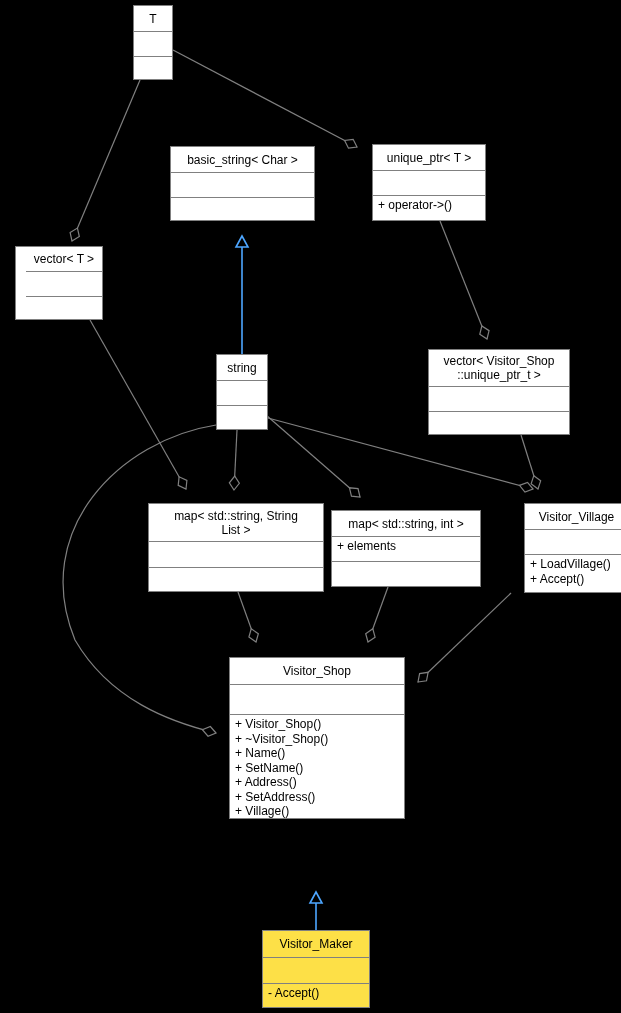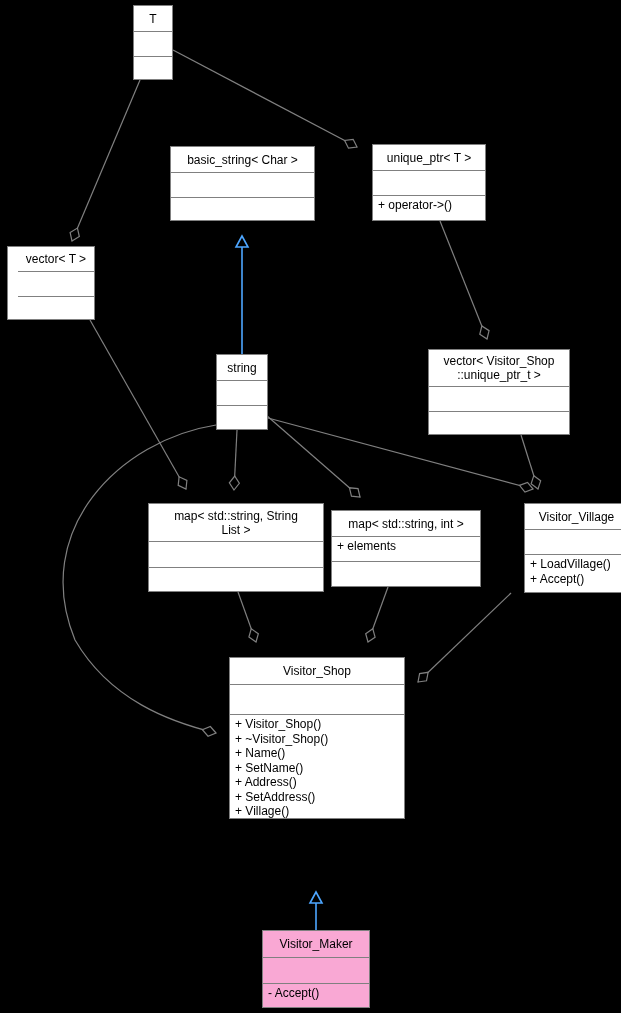--- a/index.html
+++ b/index.html
@@ -25,21 +25,21 @@
   }
   .uml-node {
     position: absolute;
     box-sizing: border-box;
     border: 1px solid #808080;
     background: #ffffff;
     color: #000000;
     z-index: 5;
   }
   .uml-node.highlight {
-    background: #f9a8d4;
+    background: #fde047;
     border-color: #808080;
   }
   .node-title {
     text-align: center;
     font-size: 12px;
     line-height: 14px;
     padding: 3px 4px 3px 4px;
     white-space: pre-line;
   }
   .node-sep {
@@ -131,21 +131,21 @@
       <div class="uml-node" style="left: 170px; top: 146px; width: 145px; height: 75px;">
         <div class="node-title" style="height: 25px; display: flex; align-items: center; justify-content: center; box-sizing: border-box;">basic_string&lt; Char &gt;</div>
         <div class="node-attrs node-sep empty" style="height: 25px; box-sizing: border-box;"></div>
         <div class="node-ops node-sep empty" style="height: 25px; box-sizing: border-box;"></div>
       </div>
       <div class="uml-node" style="left: 372px; top: 144px; width: 114px; height: 77px;">
         <div class="node-title" style="height: 25px; display: flex; align-items: center; justify-content: center; box-sizing: border-box;">unique_ptr&lt; T &gt;</div>
         <div class="node-attrs node-sep empty" style="height: 25px; box-sizing: border-box;"></div>
         <div class="node-ops node-sep" style="height: 27px; box-sizing: border-box;">+ operator-&gt;()</div>
       </div>
-      <div class="uml-node" style="left: 7px; top: 246px; width: 88px; height: 74px; padding-left: 10px;">
+      <div class="uml-node" style="left: 15px; top: 246px; width: 88px; height: 74px; padding-left: 10px;">
         <div class="node-title" style="height: 24px; display: flex; align-items: center; justify-content: center; box-sizing: border-box;">vector&lt; T &gt;</div>
         <div class="node-attrs node-sep empty" style="height: 25px; box-sizing: border-box;"></div>
         <div class="node-ops node-sep empty" style="height: 25px; box-sizing: border-box;"></div>
       </div>
       <div class="uml-node" style="left: 216px; top: 354px; width: 52px; height: 76px;">
         <div class="node-title" style="height: 25px; display: flex; align-items: center; justify-content: center; box-sizing: border-box;">string</div>
         <div class="node-attrs node-sep empty" style="height: 25px; box-sizing: border-box;"></div>
         <div class="node-ops node-sep empty" style="height: 26px; box-sizing: border-box;"></div>
       </div>
       <div class="uml-node" style="left: 428px; top: 349px; width: 142px; height: 86px;">

